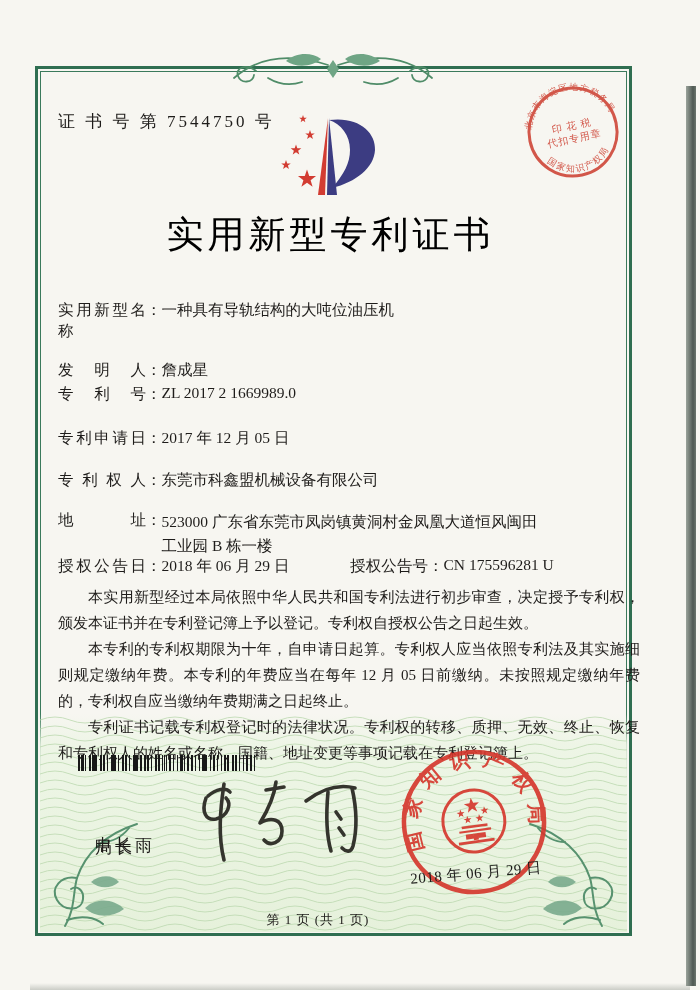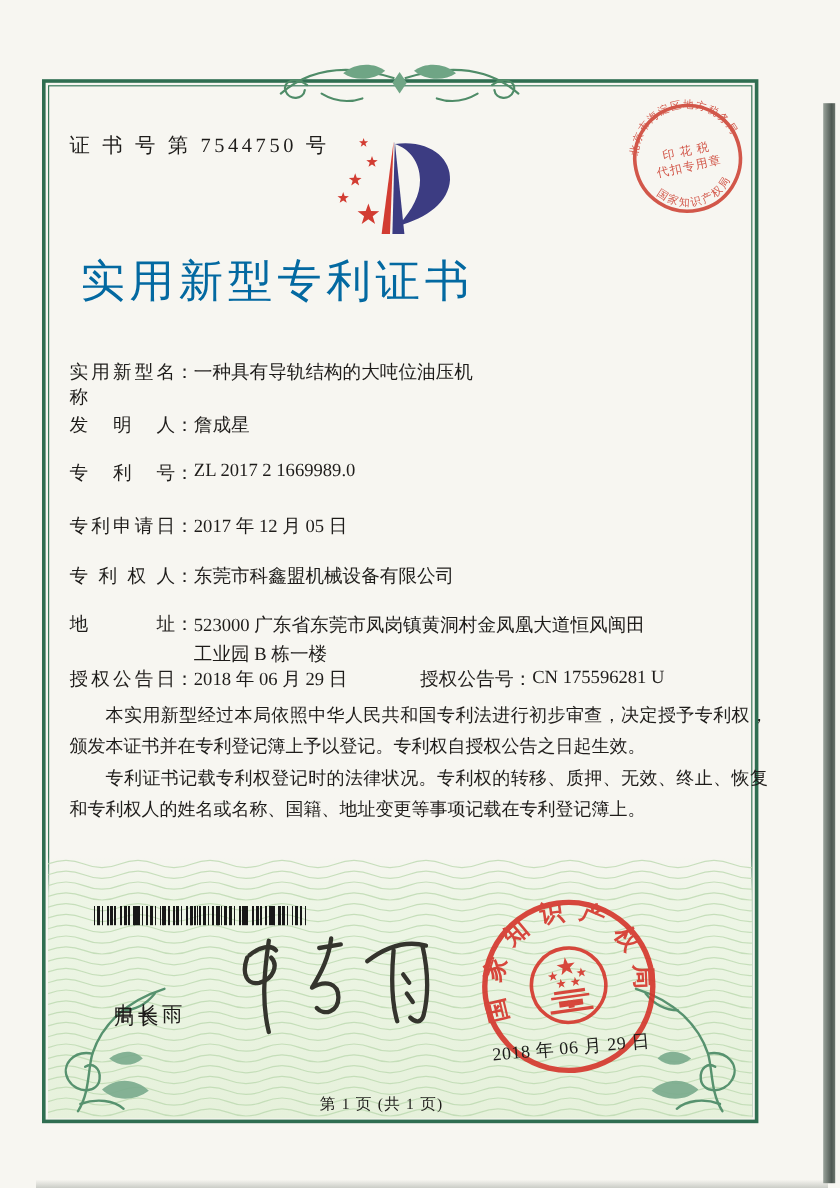--- a/index.html
+++ b/index.html
@@ -18,22 +18,22 @@
   
   .frame{left:35px;top:66px;width:591px;height:864px;border:3px solid #2f6e51;}
   .frame-inner{position:absolute;inset:2px;border:1px solid #3b7a5c;}
   
   .guilloche{left:40px;top:714px;width:587px;height:218px;overflow:hidden;z-index:1;
     background:linear-gradient(180deg,rgba(236,245,228,0) 0%,rgba(236,245,228,.85) 14%,#ecf5e4 32%,#e6f1db 100%);}
   .guilloche svg{display:block;}
   .cert-no{left:58px;top:110px;font-size:17px;letter-spacing:3px;z-index:2;}
   .logo{left:272px;top:106px;z-index:2;}
   .tax-stamp{left:523px;top:82px;z-index:3;opacity:.92;transform:rotate(-12deg);}
-  .title{left:35px;top:210px;width:591px;text-align:left;font-size:37px;
-    letter-spacing:4px;font-weight:500;color:#0369a1;z-index:2;padding-left:32px;}
+  .title{left:35px;top:210px;width:591px;text-align:center;font-size:37px;
+    letter-spacing:4px;font-weight:500;color:#000000;z-index:2;}
   .row{left:58px;width:580px;font-size:15.5px;z-index:2;}
   .flabel{display:inline-block;width:88px;text-align:justify;text-align-last:justify;vertical-align:top;}
   .flabel-r{display:inline-block;width:78px;text-align:justify;text-align-last:justify;vertical-align:top;}
   .colon{display:inline-block;vertical-align:top;}
   .fvalue{display:inline-block;vertical-align:top;margin-left:0;}
   .fvalue-multi{white-space:pre-line;width:468px;line-height:24px;}
   .pair-right{position:absolute;left:292px;top:0;}
   .body-text{left:58px;top:584px;width:582px;font-size:15px;line-height:26px;
     text-align:justify;z-index:2;}
   .body-text p{margin:0;text-indent:2em;}
@@ -171,21 +171,21 @@
   <text font-size="9" fill="#cf4a3c" letter-spacing="1.4" font-family="'Liberation Serif',serif">
     <textPath href="#taxBot" startOffset="50%" text-anchor="middle">国家知识产权局</textPath>
   </text>
 </svg>
 
 <div class="abs title">实用新型专利证书</div>
 
 <div class="abs row" style="top:300px">
   <span class="flabel">实用新型名称</span><span class="colon">：</span><span class="fvalue">一种具有导轨结构的大吨位油压机</span>
 </div>
-<div class="abs row" style="top:344px">
+<div class="abs row" style="top:360px">
   <span class="flabel">发明人</span><span class="colon">：</span><span class="fvalue">詹成星</span>
 </div>
 <div class="abs row" style="top:384px">
   <span class="flabel">专利号</span><span class="colon">：</span><span class="fvalue">ZL 2017 2 1669989.0</span>
 </div>
 <div class="abs row" style="top:428px">
   <span class="flabel">专利申请日</span><span class="colon">：</span><span class="fvalue">2017 年 12 月 05 日</span>
 </div>
 <div class="abs row" style="top:470px">
   <span class="flabel">专利权人</span><span class="colon">：</span><span class="fvalue">东莞市科鑫盟机械设备有限公司</span>
@@ -196,20 +196,21 @@
 </div>
 <div class="abs row" style="top:556px">
   <span class="flabel">授权公告日</span><span class="colon">：</span><span class="fvalue">2018 年 06 月 29 日</span>
   <span class="pair-right">
     <span class="flabel-r">授权公告号</span><span class="colon">：</span><span class="fvalue">CN 175596281 U</span>
   </span>
 </div>
 
 <div class="abs body-text">
   <p>本实用新型经过本局依照中华人民共和国专利法进行初步审查，决定授予专利权，颁发本证书并在专利登记簿上予以登记。专利权自授权公告之日起生效。</p>
+  <p>本专利的专利权期限为十年，自申请日起算。专利权人应当依照专利法及其实施细则规定缴纳年费。本专利的年费应当在每年 12 月 05 日前缴纳。未按照规定缴纳年费的，专利权自应当缴纳年费期满之日起终止。</p>
   <p>专利证书记载专利权登记时的法律状况。专利权的转移、质押、无效、终止、恢复和专利权人的姓名或名称、国籍、地址变更等事项记载在专利登记簿上。</p>
 </div>
 
 <div class="abs barcode"></div>
 
 <div class="abs director-title">局长</div>
 <div class="abs director-name">申长雨</div>
 <svg class="abs signature" width="185" height="95" viewBox="0 0 185 95">
   <g stroke="#34342d" stroke-width="3.6" fill="none" stroke-linecap="round" stroke-linejoin="round">
     <path d="M28,20 C36,13 46,11 50,16"></path>

